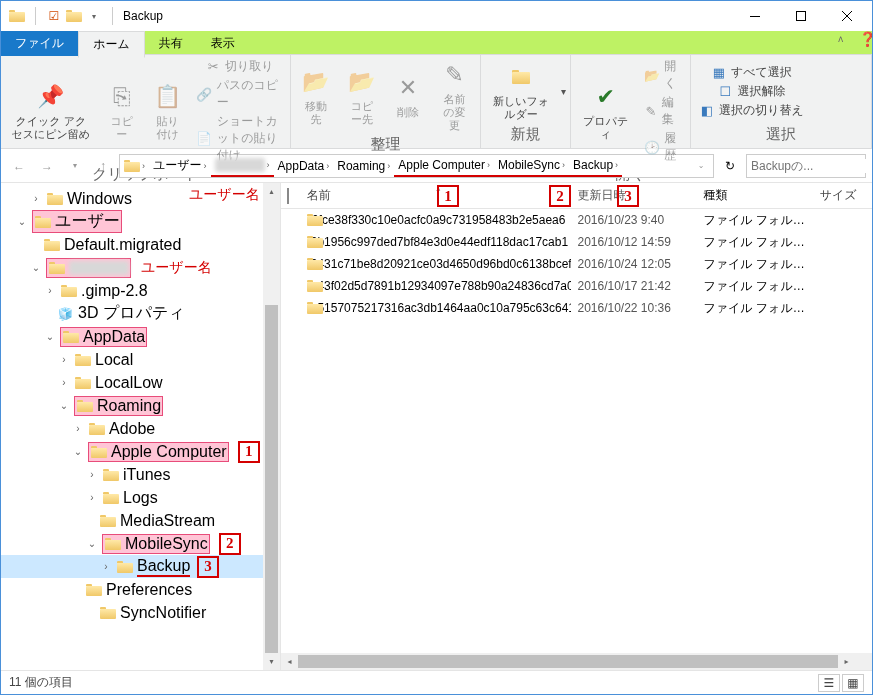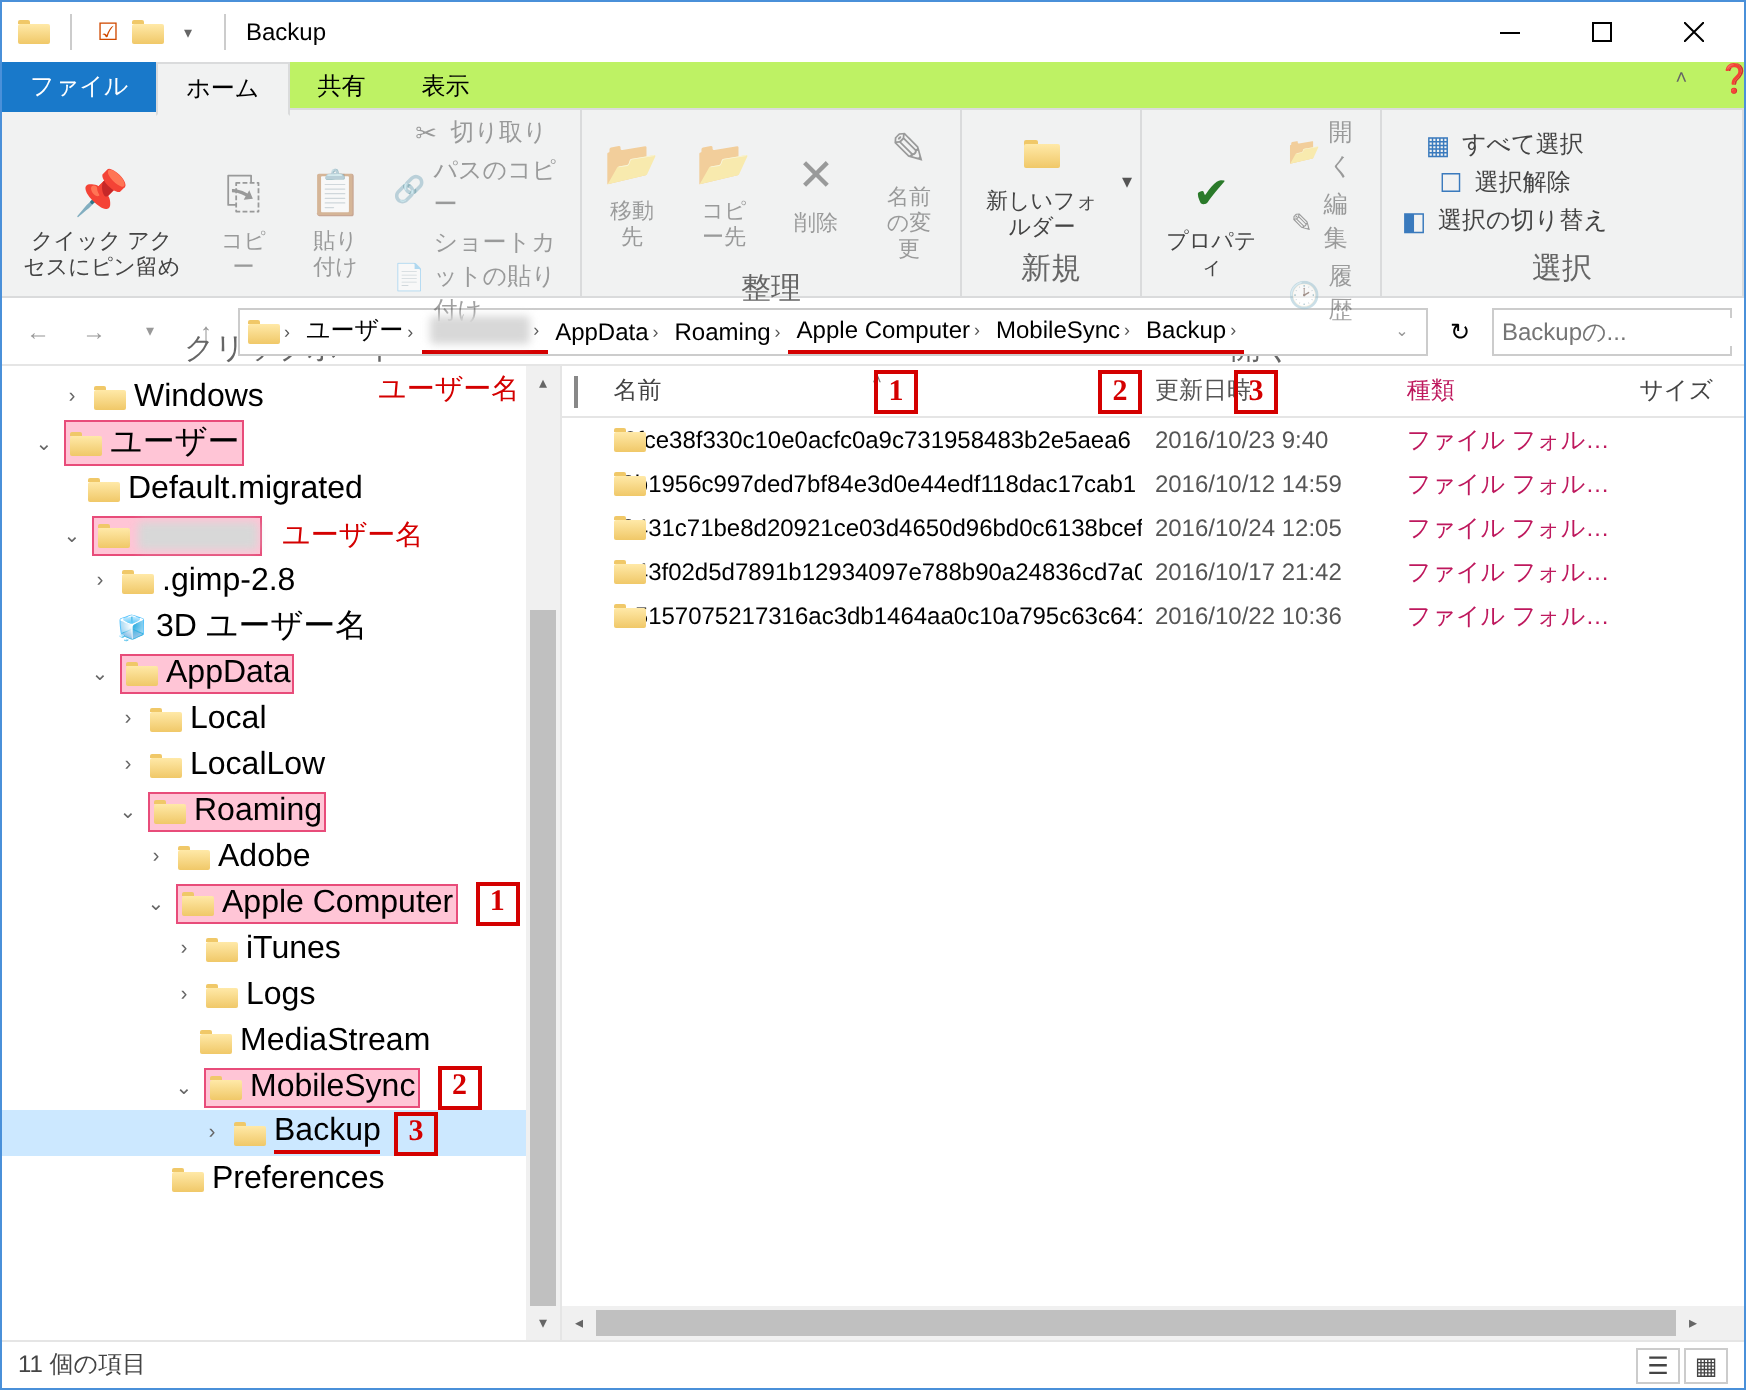--- a/index.html
+++ b/index.html
@@ -50,21 +50,21 @@
 .sel{background:#cce8ff}
 .content{flex:1;display:flex;flex-direction:column;min-width:0;position:relative}
 .colhdr{height:26px;border-bottom:1px solid #e5e5e5;display:flex;align-items:center;color:#444}
 .colhdr .c{padding:0 6px;position:relative}
 .colhdr .c .sort{font-size:8px;color:#777;position:absolute;left:50%;top:-2px}
 .rows{flex:1;overflow:hidden}
 .row{height:22px;display:flex;align-items:center}
 .row .c{padding:0 6px;overflow:hidden;text-overflow:ellipsis;white-space:nowrap}
 .c.name{width:280px;display:flex;align-items:center;gap:4px}
 .c.date{width:130px;color:#555}
-.c.type{width:120px;color:#be185d}
+.c.type{width:120px;color:#000000}
 .c.size{width:60px}
 .status{height:24px;border-top:1px solid #e5e5e5;display:flex;align-items:center;padding:0 8px;font-size:11px;color:#444;justify-content:space-between}
 .status .views{display:flex;gap:2px}
 .status .vbtn{width:22px;height:18px;border:1px solid #ccc;display:flex;align-items:center;justify-content:center}
 .folder-ico{width:18px;height:14px;position:relative}
 .folder-ico::before{content:"";position:absolute;top:0;left:0;width:7px;height:3px;background:#f0c868;border-radius:1px 1px 0 0}
 .folder-ico::after{content:"";position:absolute;top:2px;left:0;width:18px;height:12px;background:linear-gradient(#ffe9a8,#f0c868);border-radius:1px}
 .folder-sm{width:16px;height:12px;position:relative}
 .folder-sm::before{content:"";position:absolute;top:0;left:0;width:6px;height:2px;background:#f0c868;border-radius:1px 1px 0 0}
 .folder-sm::after{content:"";position:absolute;top:2px;left:0;width:16px;height:10px;background:linear-gradient(#ffe9a8,#f0c868);border-radius:1px}
@@ -331,21 +331,21 @@
             <span class="tw">›</span>
             <span class="fico">
               <span class="folder-sm"></span>
             </span>
             <span class="lbl">.gimp-2.8</span>
           </div>
         </li>
       <li>
           <div class="node" style="padding-left:56px">
             <span class="fico" style="color:#3a9bd8">🧊</span>
-            <span class="lbl">3D ユーザー名</span>
+            <span class="lbl">3D プロパティ</span>
           </div>
         </li>
       <li>
           <div class="node" style="padding-left:42px">
             <span class="tw">⌄</span>
             <span class="hl-pink" style="display:flex;align-items:center;gap:3px">
               <span class="fico">
                 <span class="folder-sm"></span>
               </span>
               <span class="lbl">AppData</span>
@@ -449,20 +449,28 @@
             <span class="lbl redunder">Backup</span>
             <span class="redbox" style="position:absolute;left:190px">3</span>
           </div>
         </li>
       <li>
           <div class="node" style="padding-left:84px">
             <span class="fico">
               <span class="folder-sm"></span>
             </span>
             <span class="lbl">Preferences</span>
+          </div>
+        </li>
+      <li>
+          <div class="node" style="padding-left:98px">
+            <span class="fico">
+              <span class="folder-sm"></span>
+            </span>
+            <span class="lbl">SyncNotifier</span>
           </div>
         </li>
     </ul>
     <span class="redtext annot" style="top:3px;left:188px">ユーザー名</span>
     <div class="scrollbar-v">
         <div class="sbtn">▴</div>
         <div style="flex:.3"></div>
         <div class="thumb" style="flex:1"></div>
         <div class="sbtn">▾</div>
       </div>

